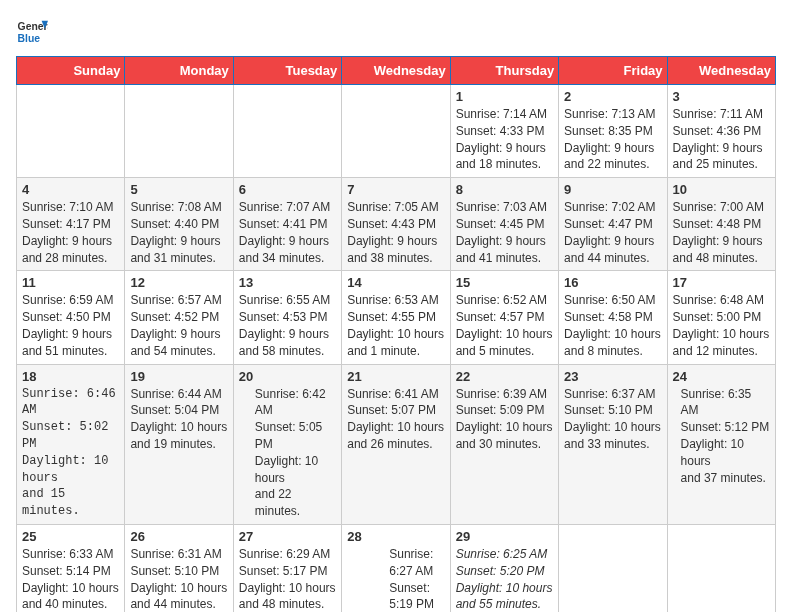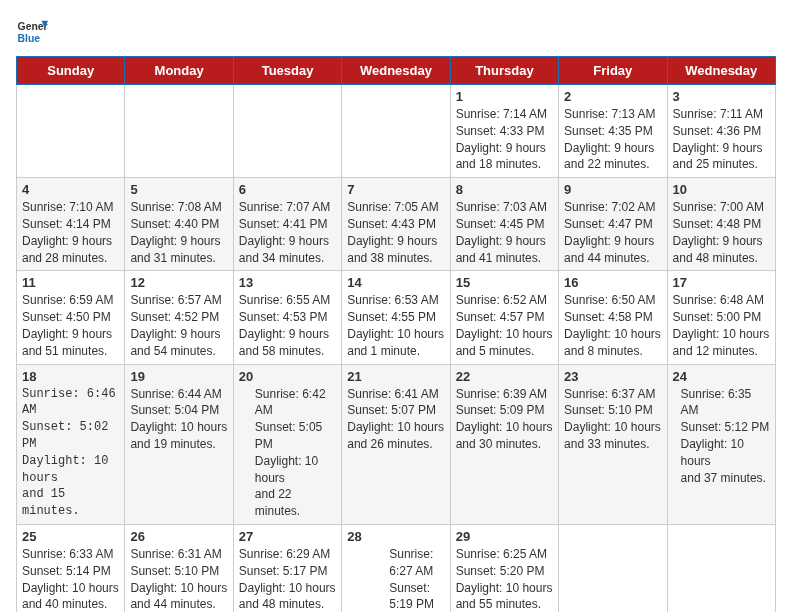--- a/index.html
+++ b/index.html
@@ -35,26 +35,26 @@
     }
     .location {
       font-size: 15px;
       color: #555;
     }
     .calendar {
       width: 100%;
       border-collapse: collapse;
     }
     .calendar th {
-      background: #b91c1c;
+      background: #ef4444;
       color: #fff;
       font-size: 13px;
       font-weight: bold;
       padding: 6px 4px;
-      text-align: center;
+      text-align: right;
       border: 1px solid #1a6fbd;
     }
     .calendar td {
       vertical-align: top;
       border: 1px solid #ccc;
       padding: 4px 5px;
       width: 108px;
       min-height: 80px;
       font-size: 10.5px;
       color: #333;
@@ -114,37 +114,37 @@
         <td>
           <span class="day-num">1</span>
           <div class="day-info" style="white-space: pre-line;">Sunrise: 7:14 AM
 Sunset: 4:33 PM
 Daylight: 9 hours
 and 18 minutes.</div>
         </td>
         <td>
           <span class="day-num">2</span>
           <div class="day-info" style="white-space: pre-line;">Sunrise: 7:13 AM
-Sunset: 4:35 PM
+Sunset: 8:35 PM
 Daylight: 9 hours
 and 22 minutes.</div>
         </td>
         <td>
           <span class="day-num">3</span>
           <div class="day-info" style="white-space: pre-line;">Sunrise: 7:11 AM
 Sunset: 4:36 PM
 Daylight: 9 hours
 and 25 minutes.</div>
         </td>
       </tr>
       <tr>
         <td>
           <span class="day-num">4</span>
           <div class="day-info" style="white-space: pre-line;">Sunrise: 7:10 AM
-Sunset: 4:14 PM
+Sunset: 4:17 PM
 Daylight: 9 hours
 and 28 minutes.</div>
         </td>
         <td>
           <span class="day-num">5</span>
           <div class="day-info" style="white-space: pre-line;">Sunrise: 7:08 AM
 Sunset: 4:40 PM
 Daylight: 9 hours
 and 31 minutes.</div>
         </td>
@@ -310,21 +310,21 @@
         </td>
         <td>
           <span class="day-num">28</span>
           <div class="day-info" style="white-space: pre-line; margin-left: 42px;">Sunrise: 6:27 AM
 Sunset: 5:19 PM
 Daylight: 10 hours
 and 51 minutes.</div>
         </td>
         <td>
           <span class="day-num">29</span>
-          <div class="day-info" style="white-space: pre-line;">Sunrise: 6:25 AM
+          <div class="day-info" style="white-space: pre-line; font-style: italic;">Sunrise: 6:25 AM
 Sunset: 5:20 PM
 Daylight: 10 hours
 and 55 minutes.</div>
         </td>
         <td class="empty"></td>
         <td class="empty"></td>
       </tr>
     </tbody>
 </table>
 

